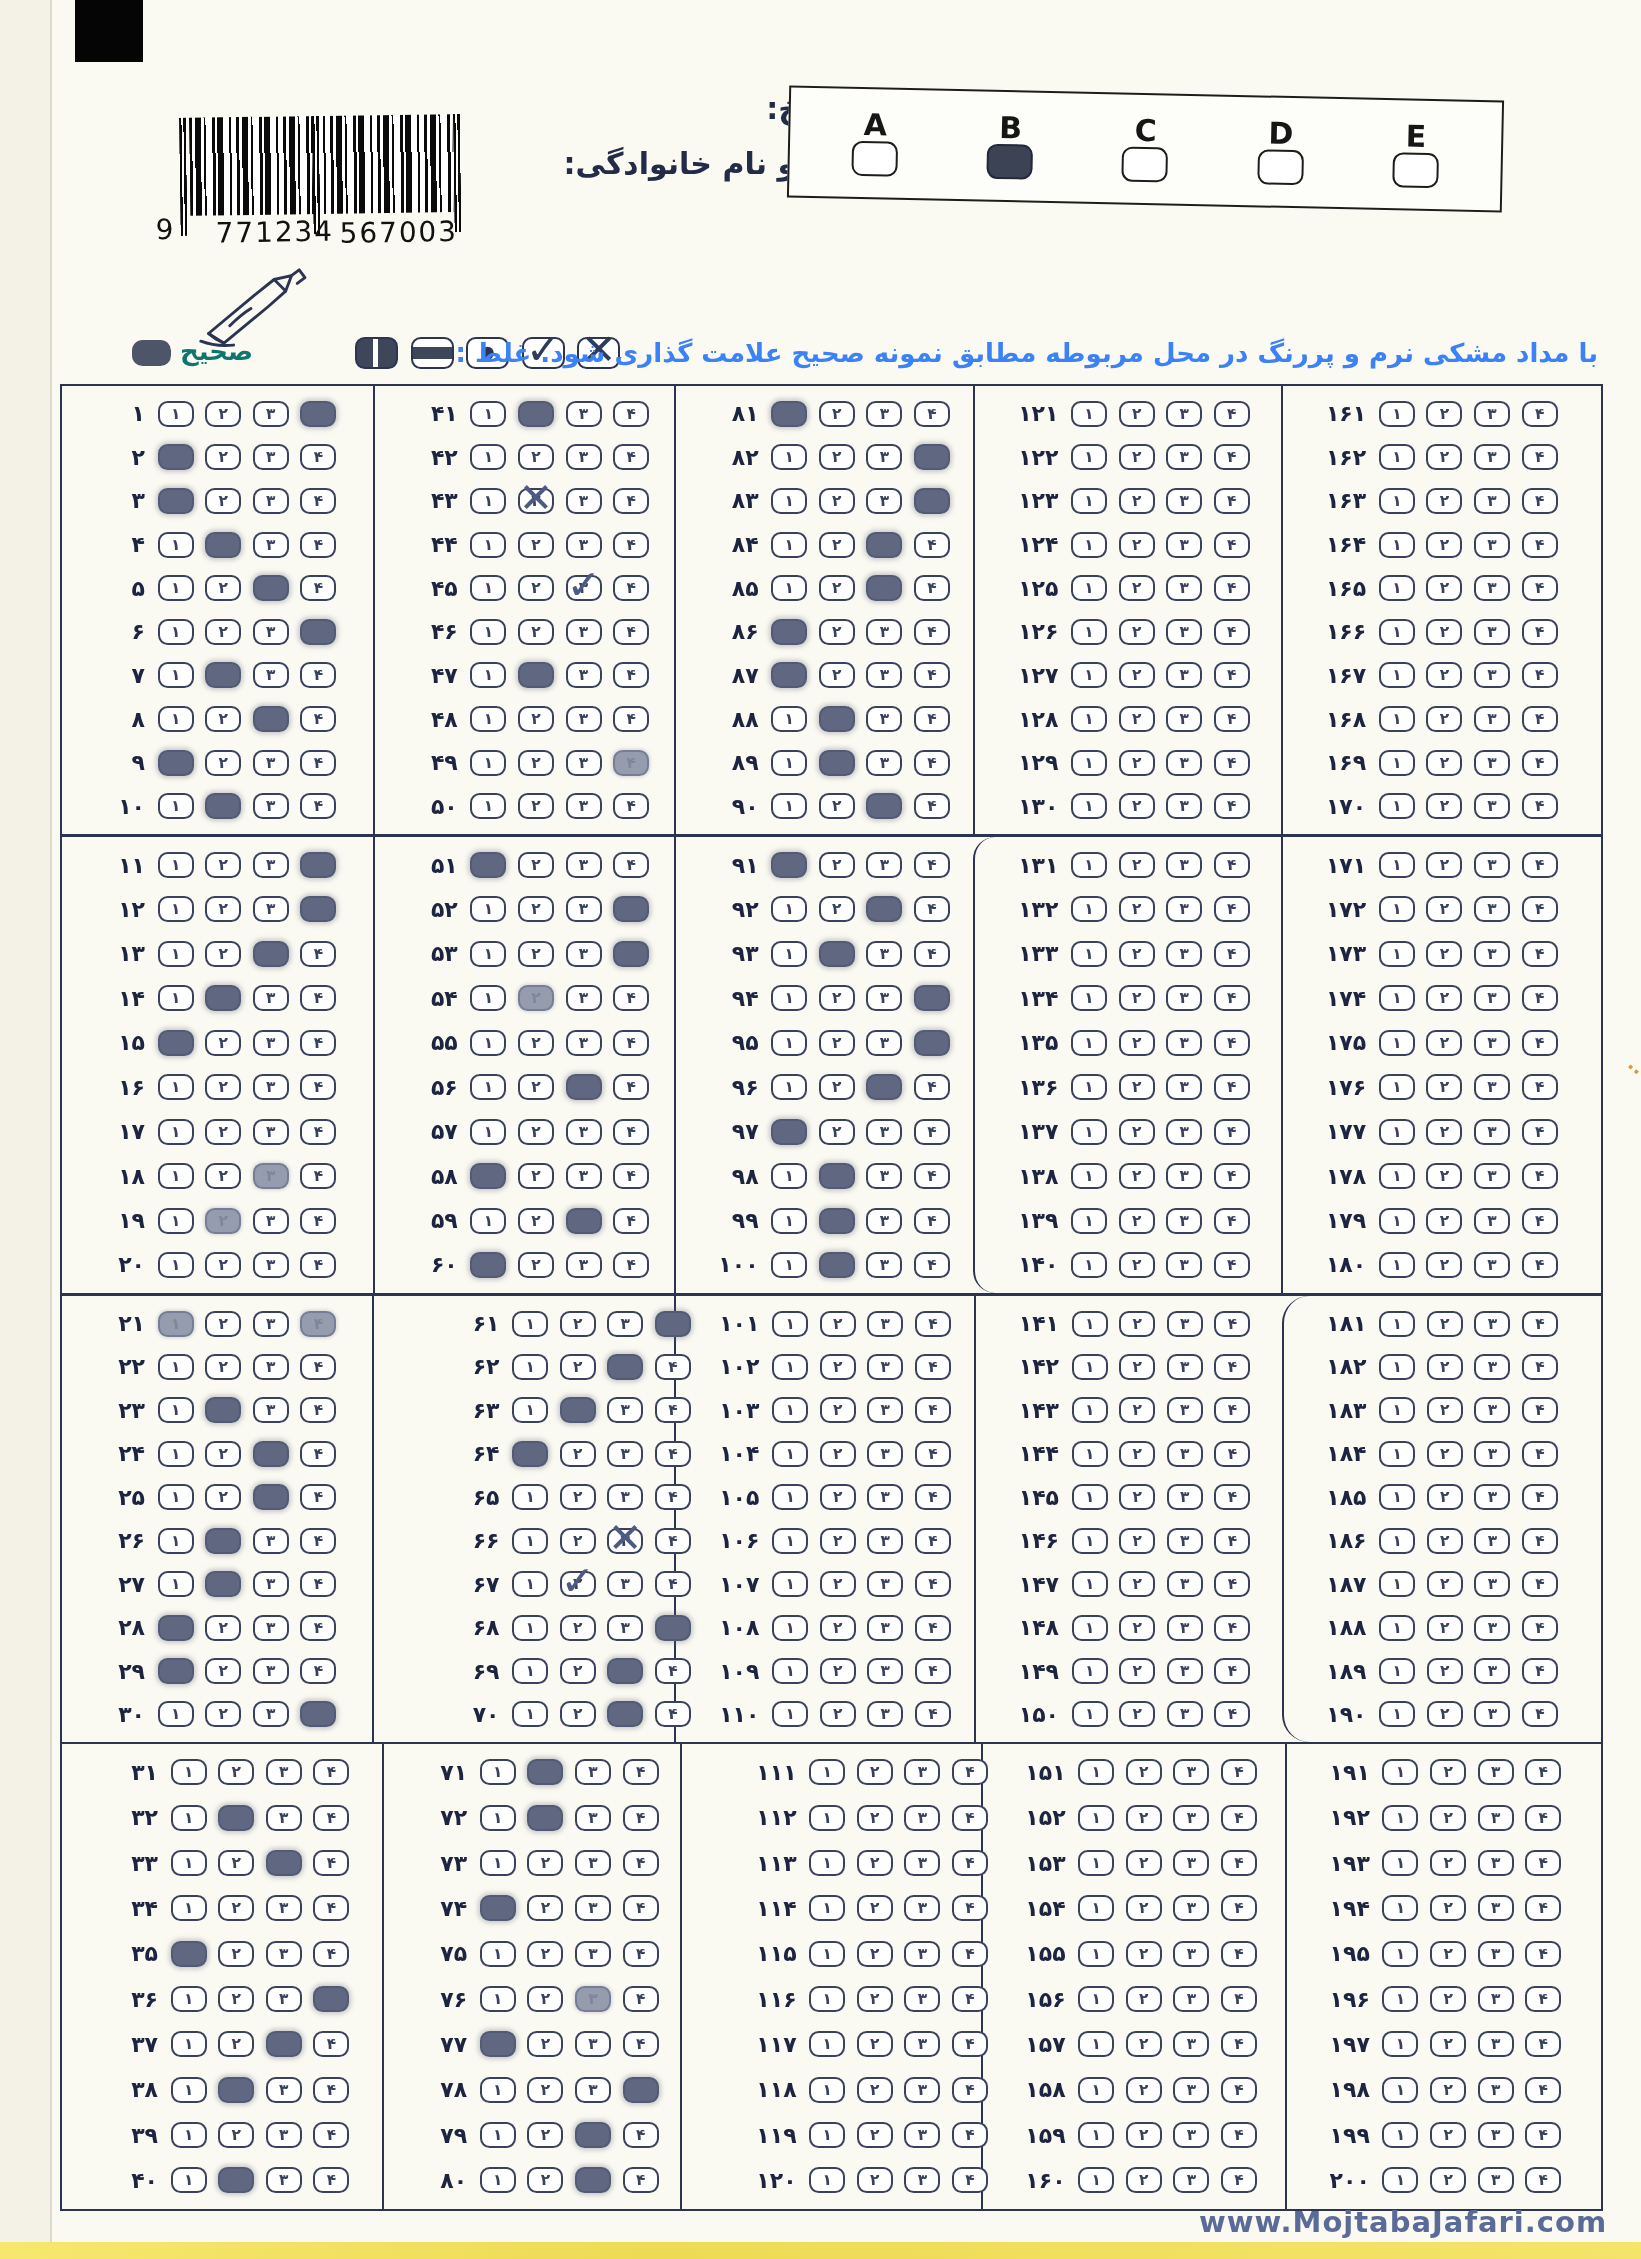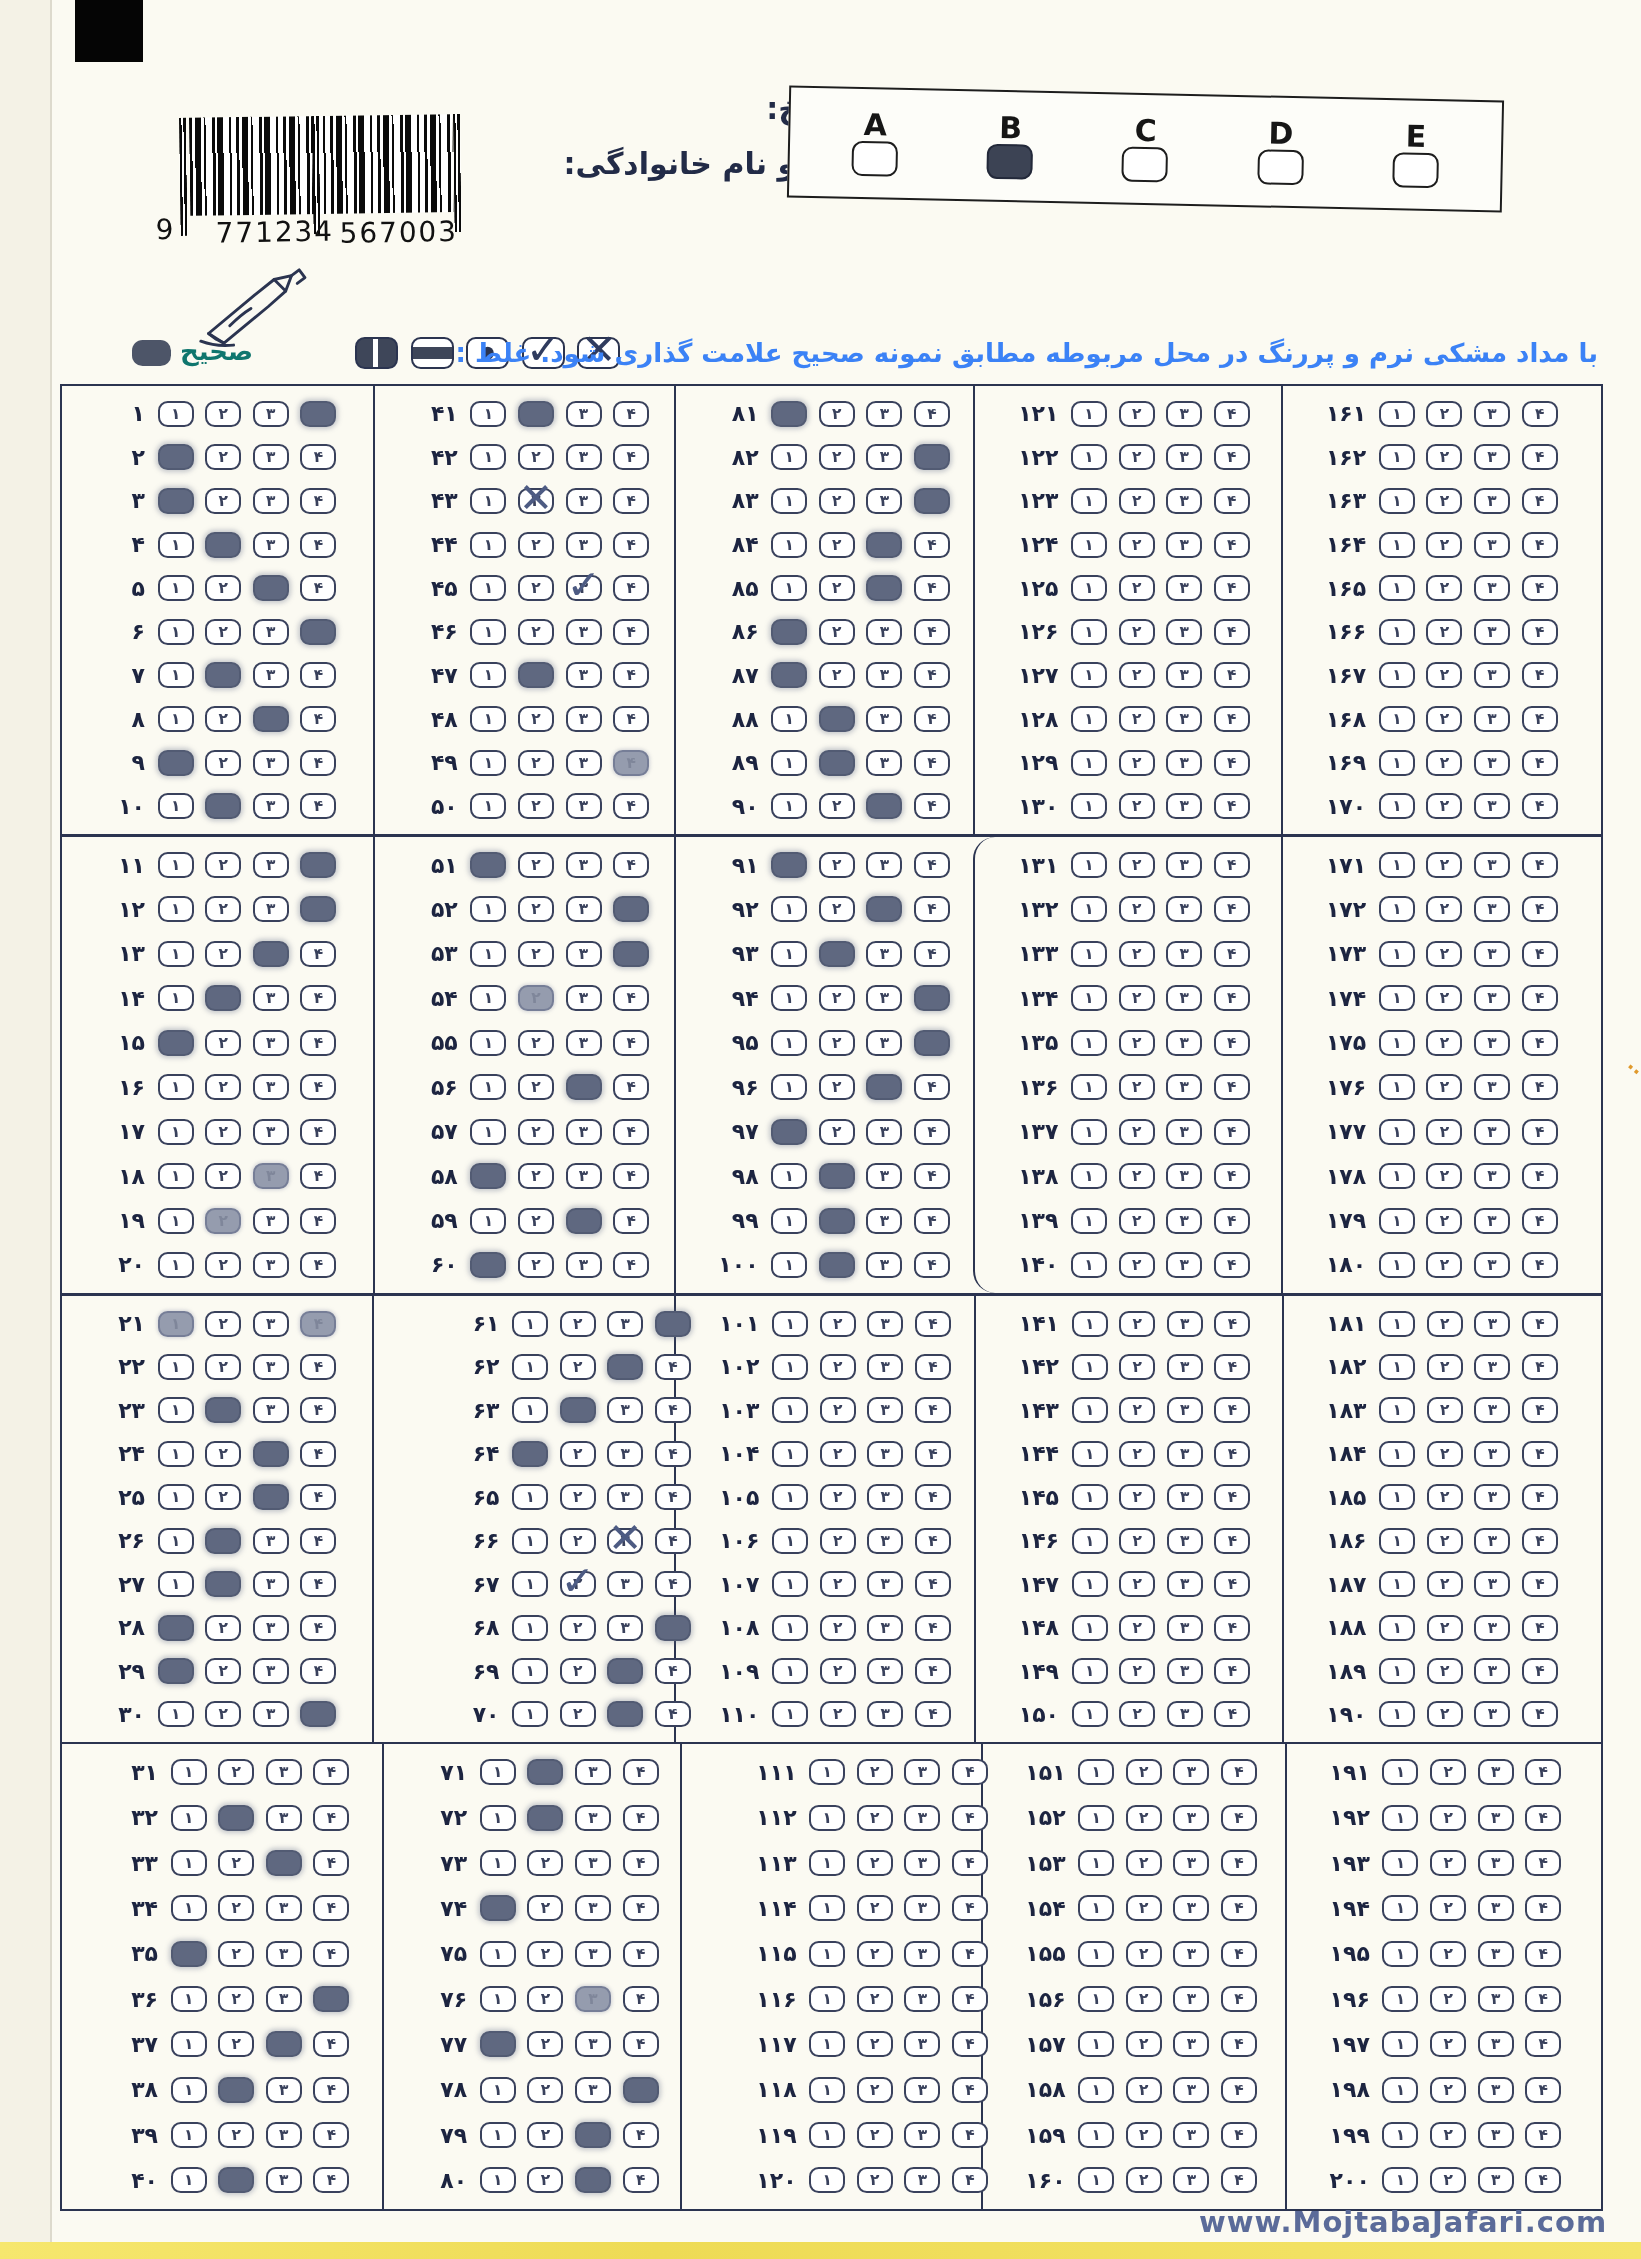--- a/index.html
+++ b/index.html
@@ -1434,21 +1434,21 @@
         <div class="q-row">
           <div class="q-num">۱۵۰</div>
           <div class="bubbles">
             <div class="bubble">۱</div>
             <div class="bubble">۲</div>
             <div class="bubble">۳</div>
             <div class="bubble">۴</div>
           </div>
         </div>
       </div>
-      <div class="cell" style="width: 321px;">
+      <div class="cell" style="width: 321px; border-radius: 27px;">
         <div class="q-row">
           <div class="q-num">۱۸۱</div>
           <div class="bubbles">
             <div class="bubble">۱</div>
             <div class="bubble">۲</div>
             <div class="bubble">۳</div>
             <div class="bubble">۴</div>
           </div>
         </div>
         <div class="q-row">

